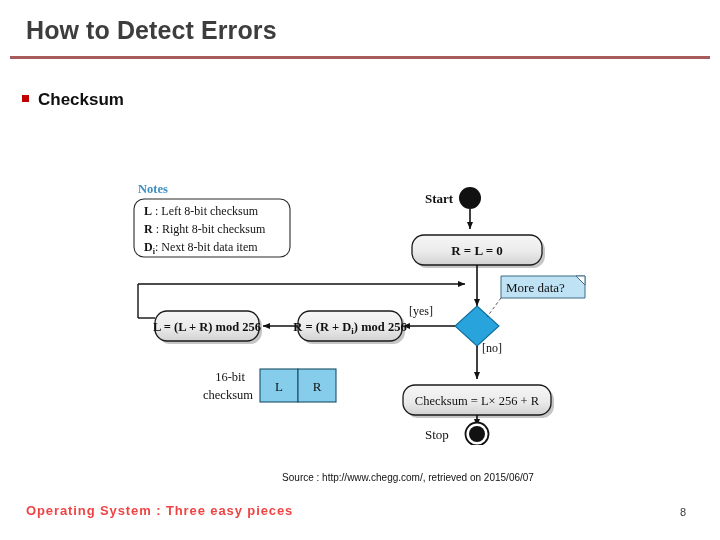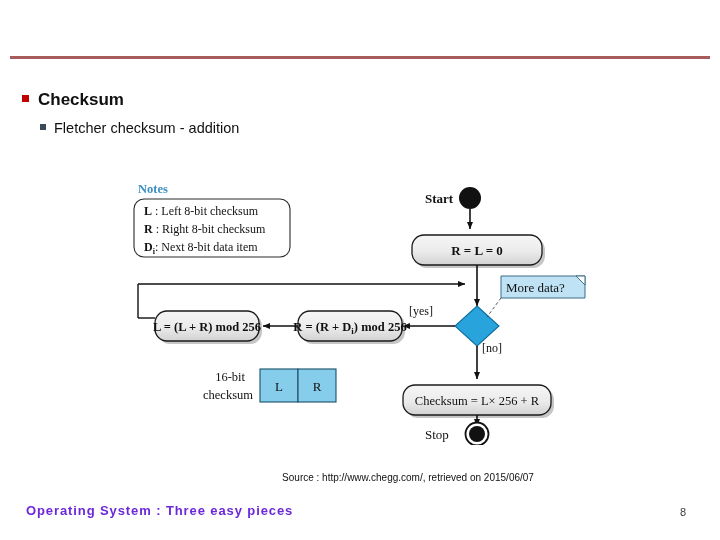--- a/index.html
+++ b/index.html
@@ -100,48 +100,45 @@
     padding-left: 48px;
   }
 
   
   #footer-text {
     position: absolute;
     left: 26px;
     top: 503px;
     font-size: 13px;
     font-weight: bold;
-    color: #6d28d9;
+    color: #ef4444;
     letter-spacing: 0.9px;
     white-space: nowrap;
   }
   #footer-page {
     position: absolute;
     right: 34px;
     top: 506px;
     font-size: 11px;
     color: #3a3a3a;
   }
 </style>
 </head>
 <body>
 
 <div id="slide">
 
+  <div id="slide-title">How to Detect Errors</div>
   <div id="title-rule"></div>
 
   <div class="bullet-row" id="bullet-lvl1">
     <span class="bullet-mark" id="bullet-mark-1"></span>
     <span class="bullet-text-1">Checksum</span>
   </div>
 
-  <div class="bullet-row" id="bullet-lvl2">
-    <span class="bullet-mark" id="bullet-mark-2"></span>
-    <span class="bullet-text-2">Fletcher checksum - addition</span>
-  </div>
 
   <div id="figure">
     <svg width="480" height="270" viewBox="0 0 480 270" xmlns="http://www.w3.org/2000/svg">
       <defs>
         <linearGradient id="boxgrad" x1="0" y1="0" x2="0" y2="1">
           <stop offset="0%" stop-color="#f6f6f6"></stop>
           <stop offset="55%" stop-color="#ebebeb"></stop>
           <stop offset="100%" stop-color="#d2d2d2"></stop>
         </linearGradient>
         <marker id="arrow" markerWidth="9" markerHeight="9" refX="7.4" refY="3.2" orient="auto" markerUnits="userSpaceOnUse">

